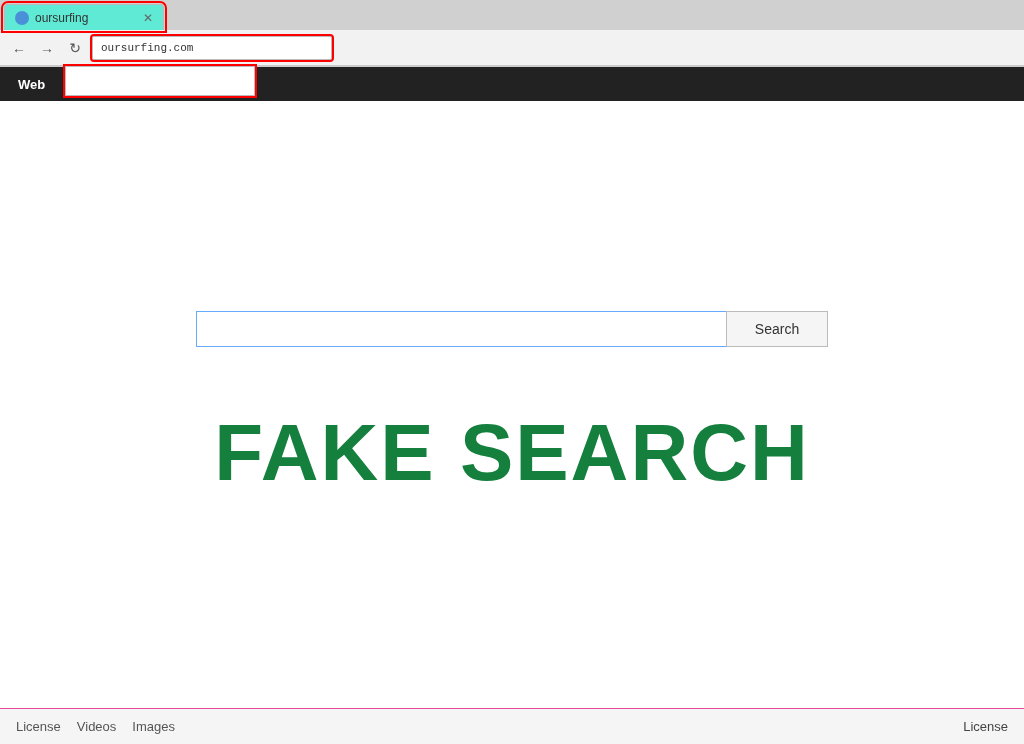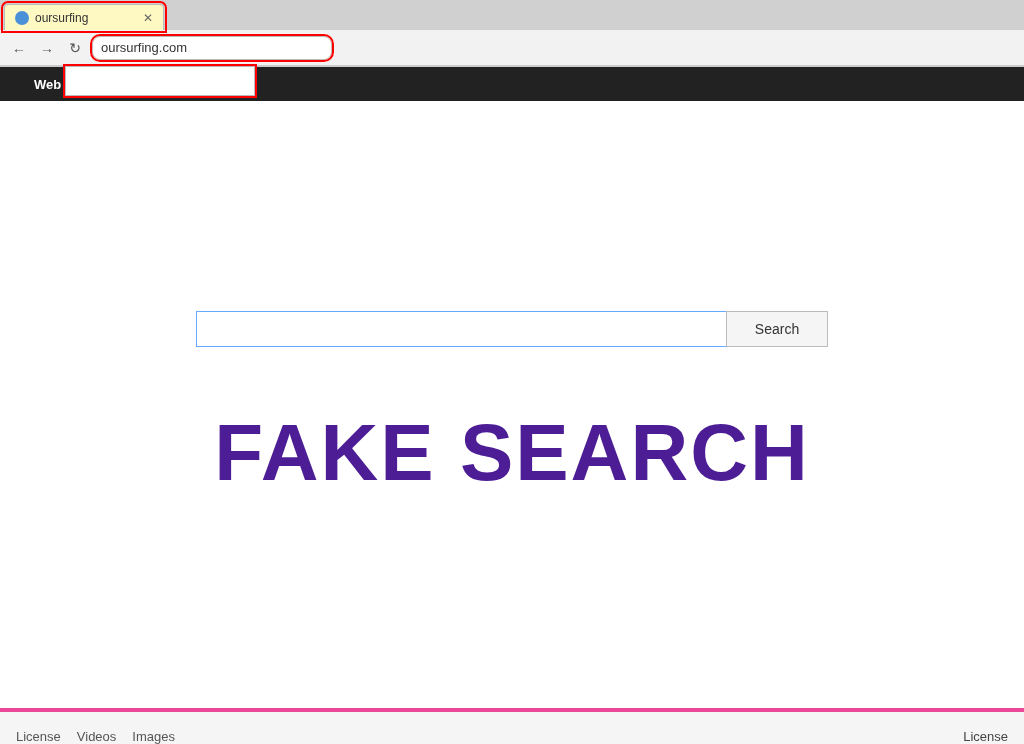--- a/index.html
+++ b/index.html
@@ -17,21 +17,21 @@
       align-items: center;
       background: #d0d0d0;
       height: 30px;
       padding-top: 4px;
       padding-left: 4px;
     }
 
     .browser-tab {
       display: flex;
       align-items: center;
-      background: #fef9c3;
+      background: #5eead4;
       border: 1px solid #bbb;
       border-bottom: none;
       border-radius: 4px 4px 0 0;
       height: 26px;
       padding: 0 10px;
       font-size: 12px;
       color: #333;
       min-width: 160px;
       position: relative;
       outline: 2px solid red;
@@ -86,36 +86,37 @@
       color: #555;
       font-size: 14px;
       border: none;
       background: none;
     }
 
     .address-input {
       flex: 1;
       height: 24px;
       border: 1px solid #bbb;
-      border-radius: 8px;
+      border-radius: 2px;
       padding: 0 8px;
-      font-size: 13px;
+      font-size: 11px;
       background: #fff;
       color: #333;
       outline: none;
       max-width: 240px;
       outline: 2px solid red;
+      font-family: Liberation Mono, monospace;
     }
 
     
     .nav-menu-bar {
       background: #222;
       display: flex;
       align-items: center;
-      padding: 0 24px;
+      padding: 0 8px;
       height: 34px;
     }
 
     .nav-menu-item {
       color: #ddd;
       font-size: 13px;
       padding: 6px 10px;
       cursor: pointer;
       border-radius: 2px;
     }
@@ -178,36 +179,36 @@
       cursor: pointer;
       font-size: 14px;
       color: #333;
       white-space: nowrap;
     }
 
     
     .fake-search-heading {
       font-size: 80px;
       font-weight: bold;
-      color: #4c1d95;
+      color: #15803d;
       letter-spacing: 2px;
       text-transform: uppercase;
     }
 
     
     .footer {
       position: absolute;
       bottom: 0;
       left: 0;
       right: 0;
       height: 36px;
       background: #f5f5f5;
-      border-top: 4px solid #ec4899;
-      display: flex;
-      align-items: flex-end;
+      border-top: 1px solid #ec4899;
+      display: flex;
+      align-items: center;
       padding: 0 16px;
       font-size: 13px;
       color: #444;
       gap: 16px;
     }
 
     .footer-right {
       margin-left: auto;
     }
 

